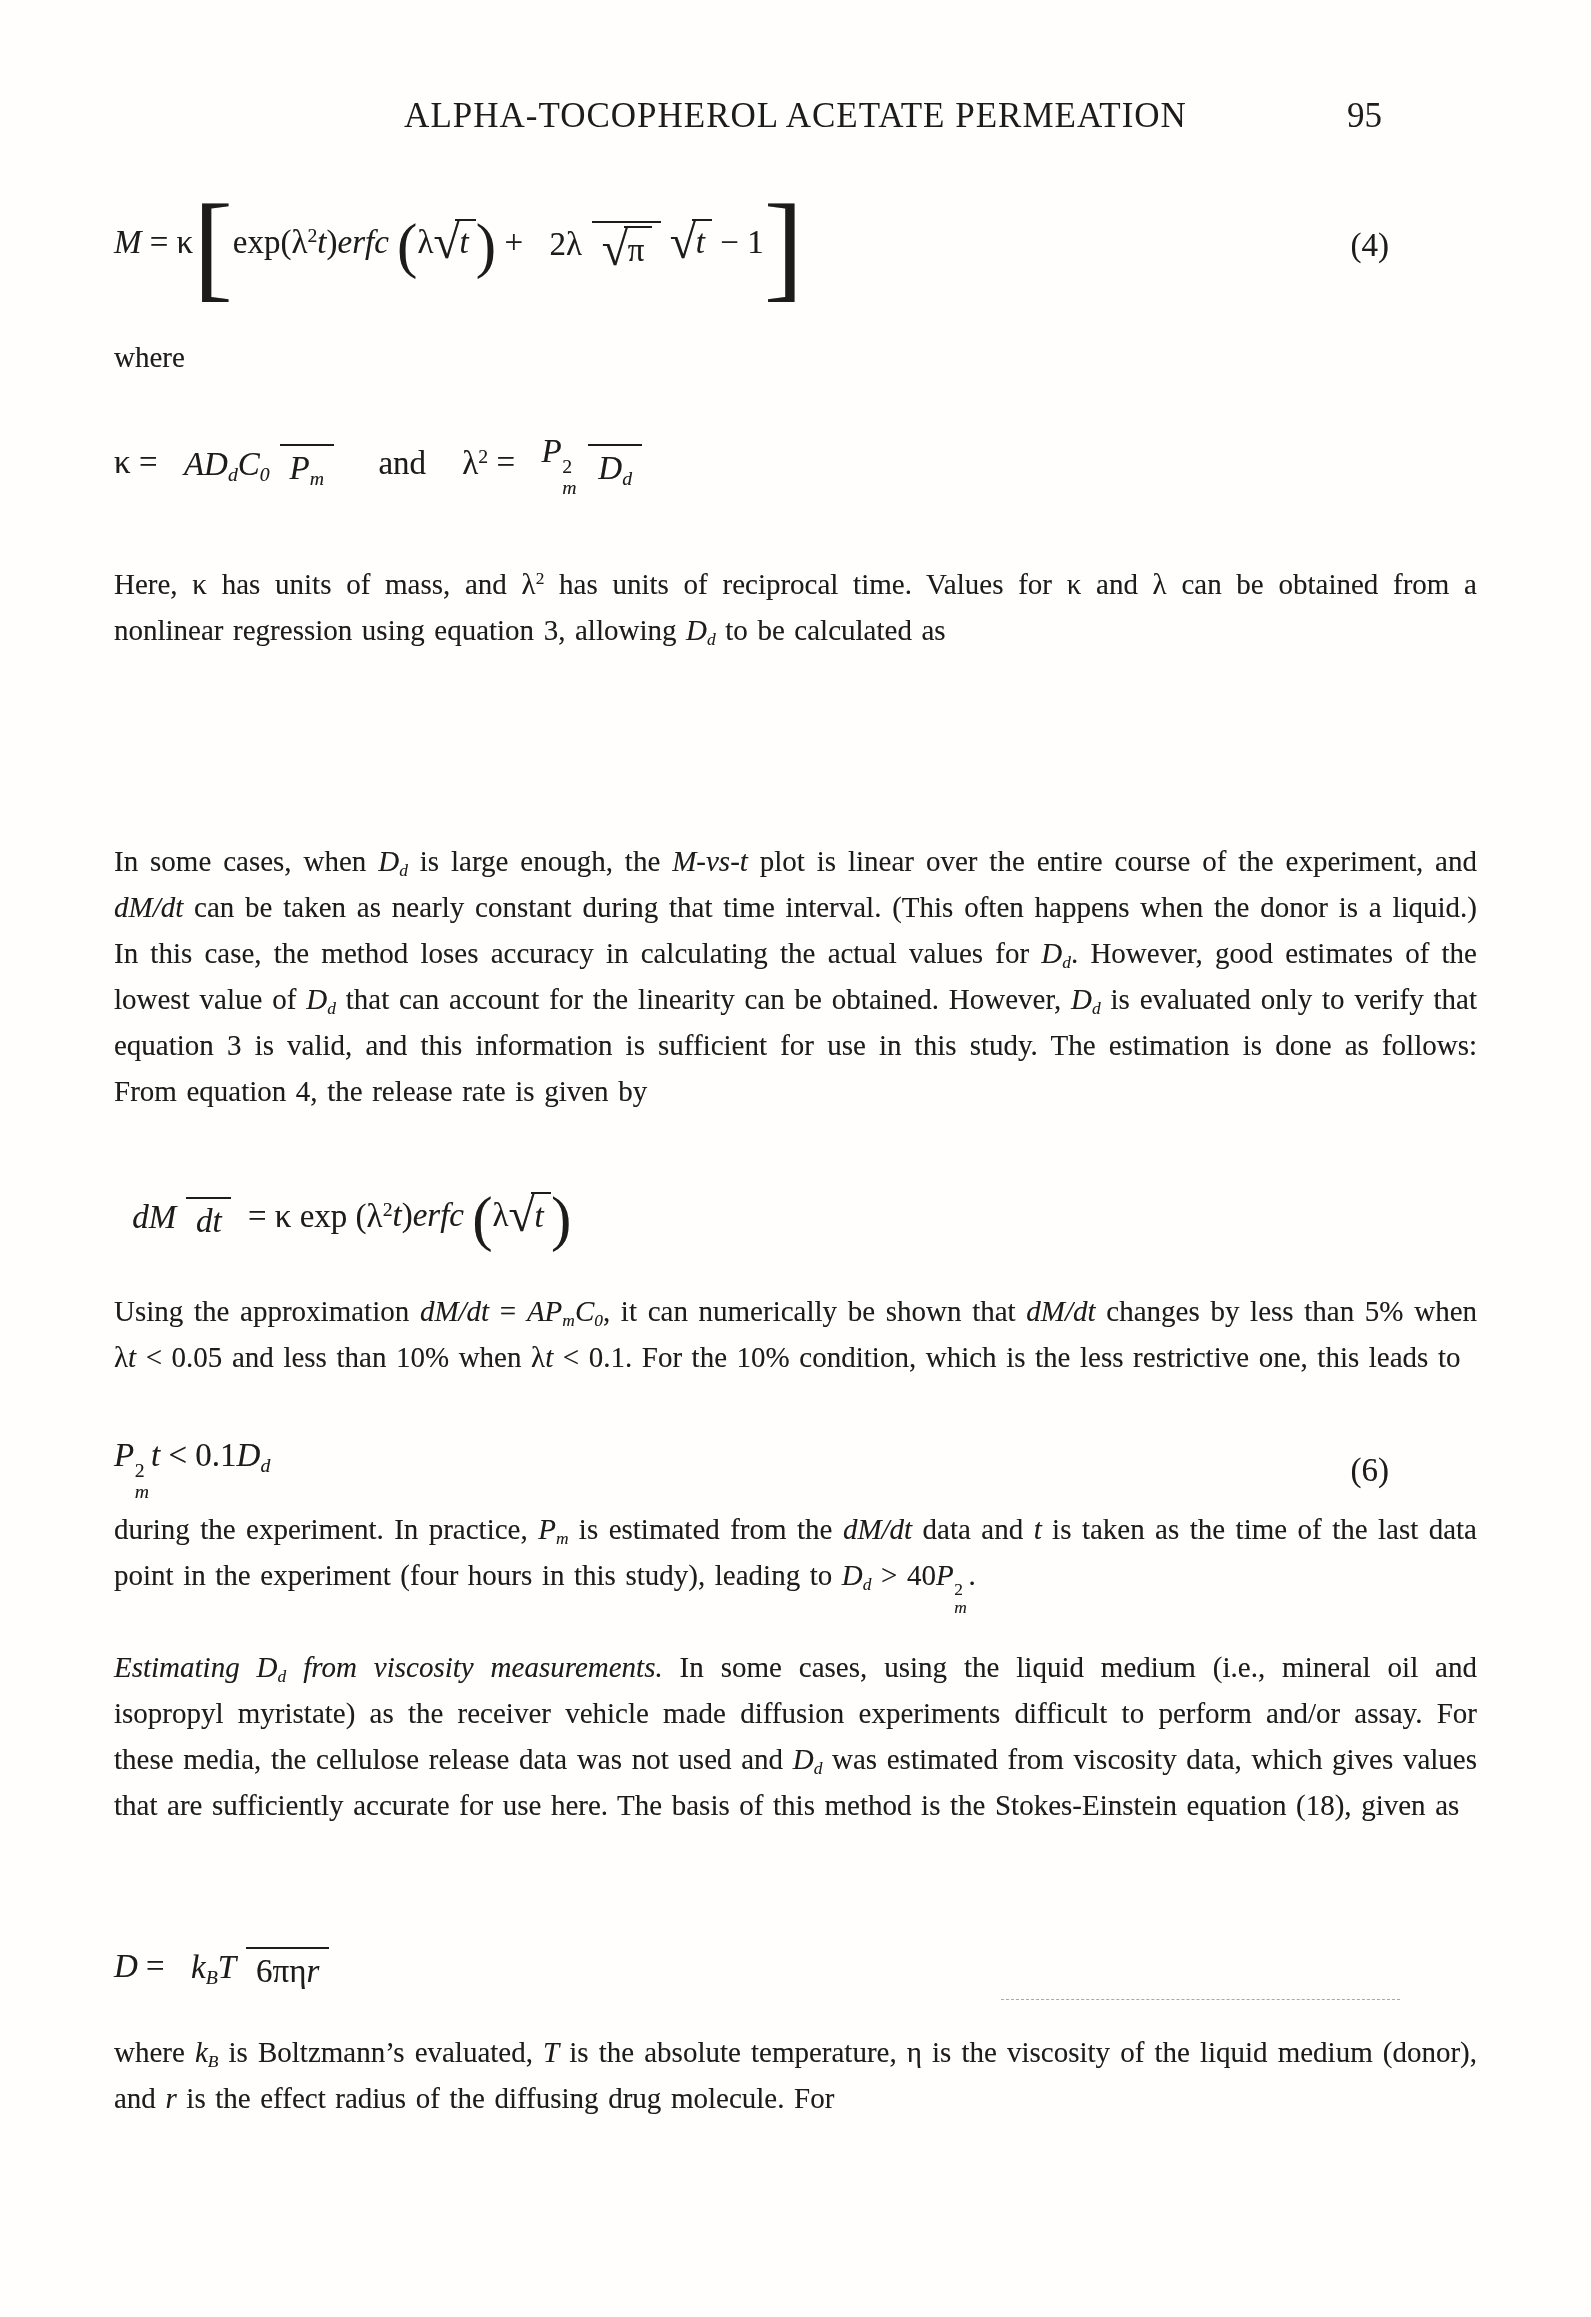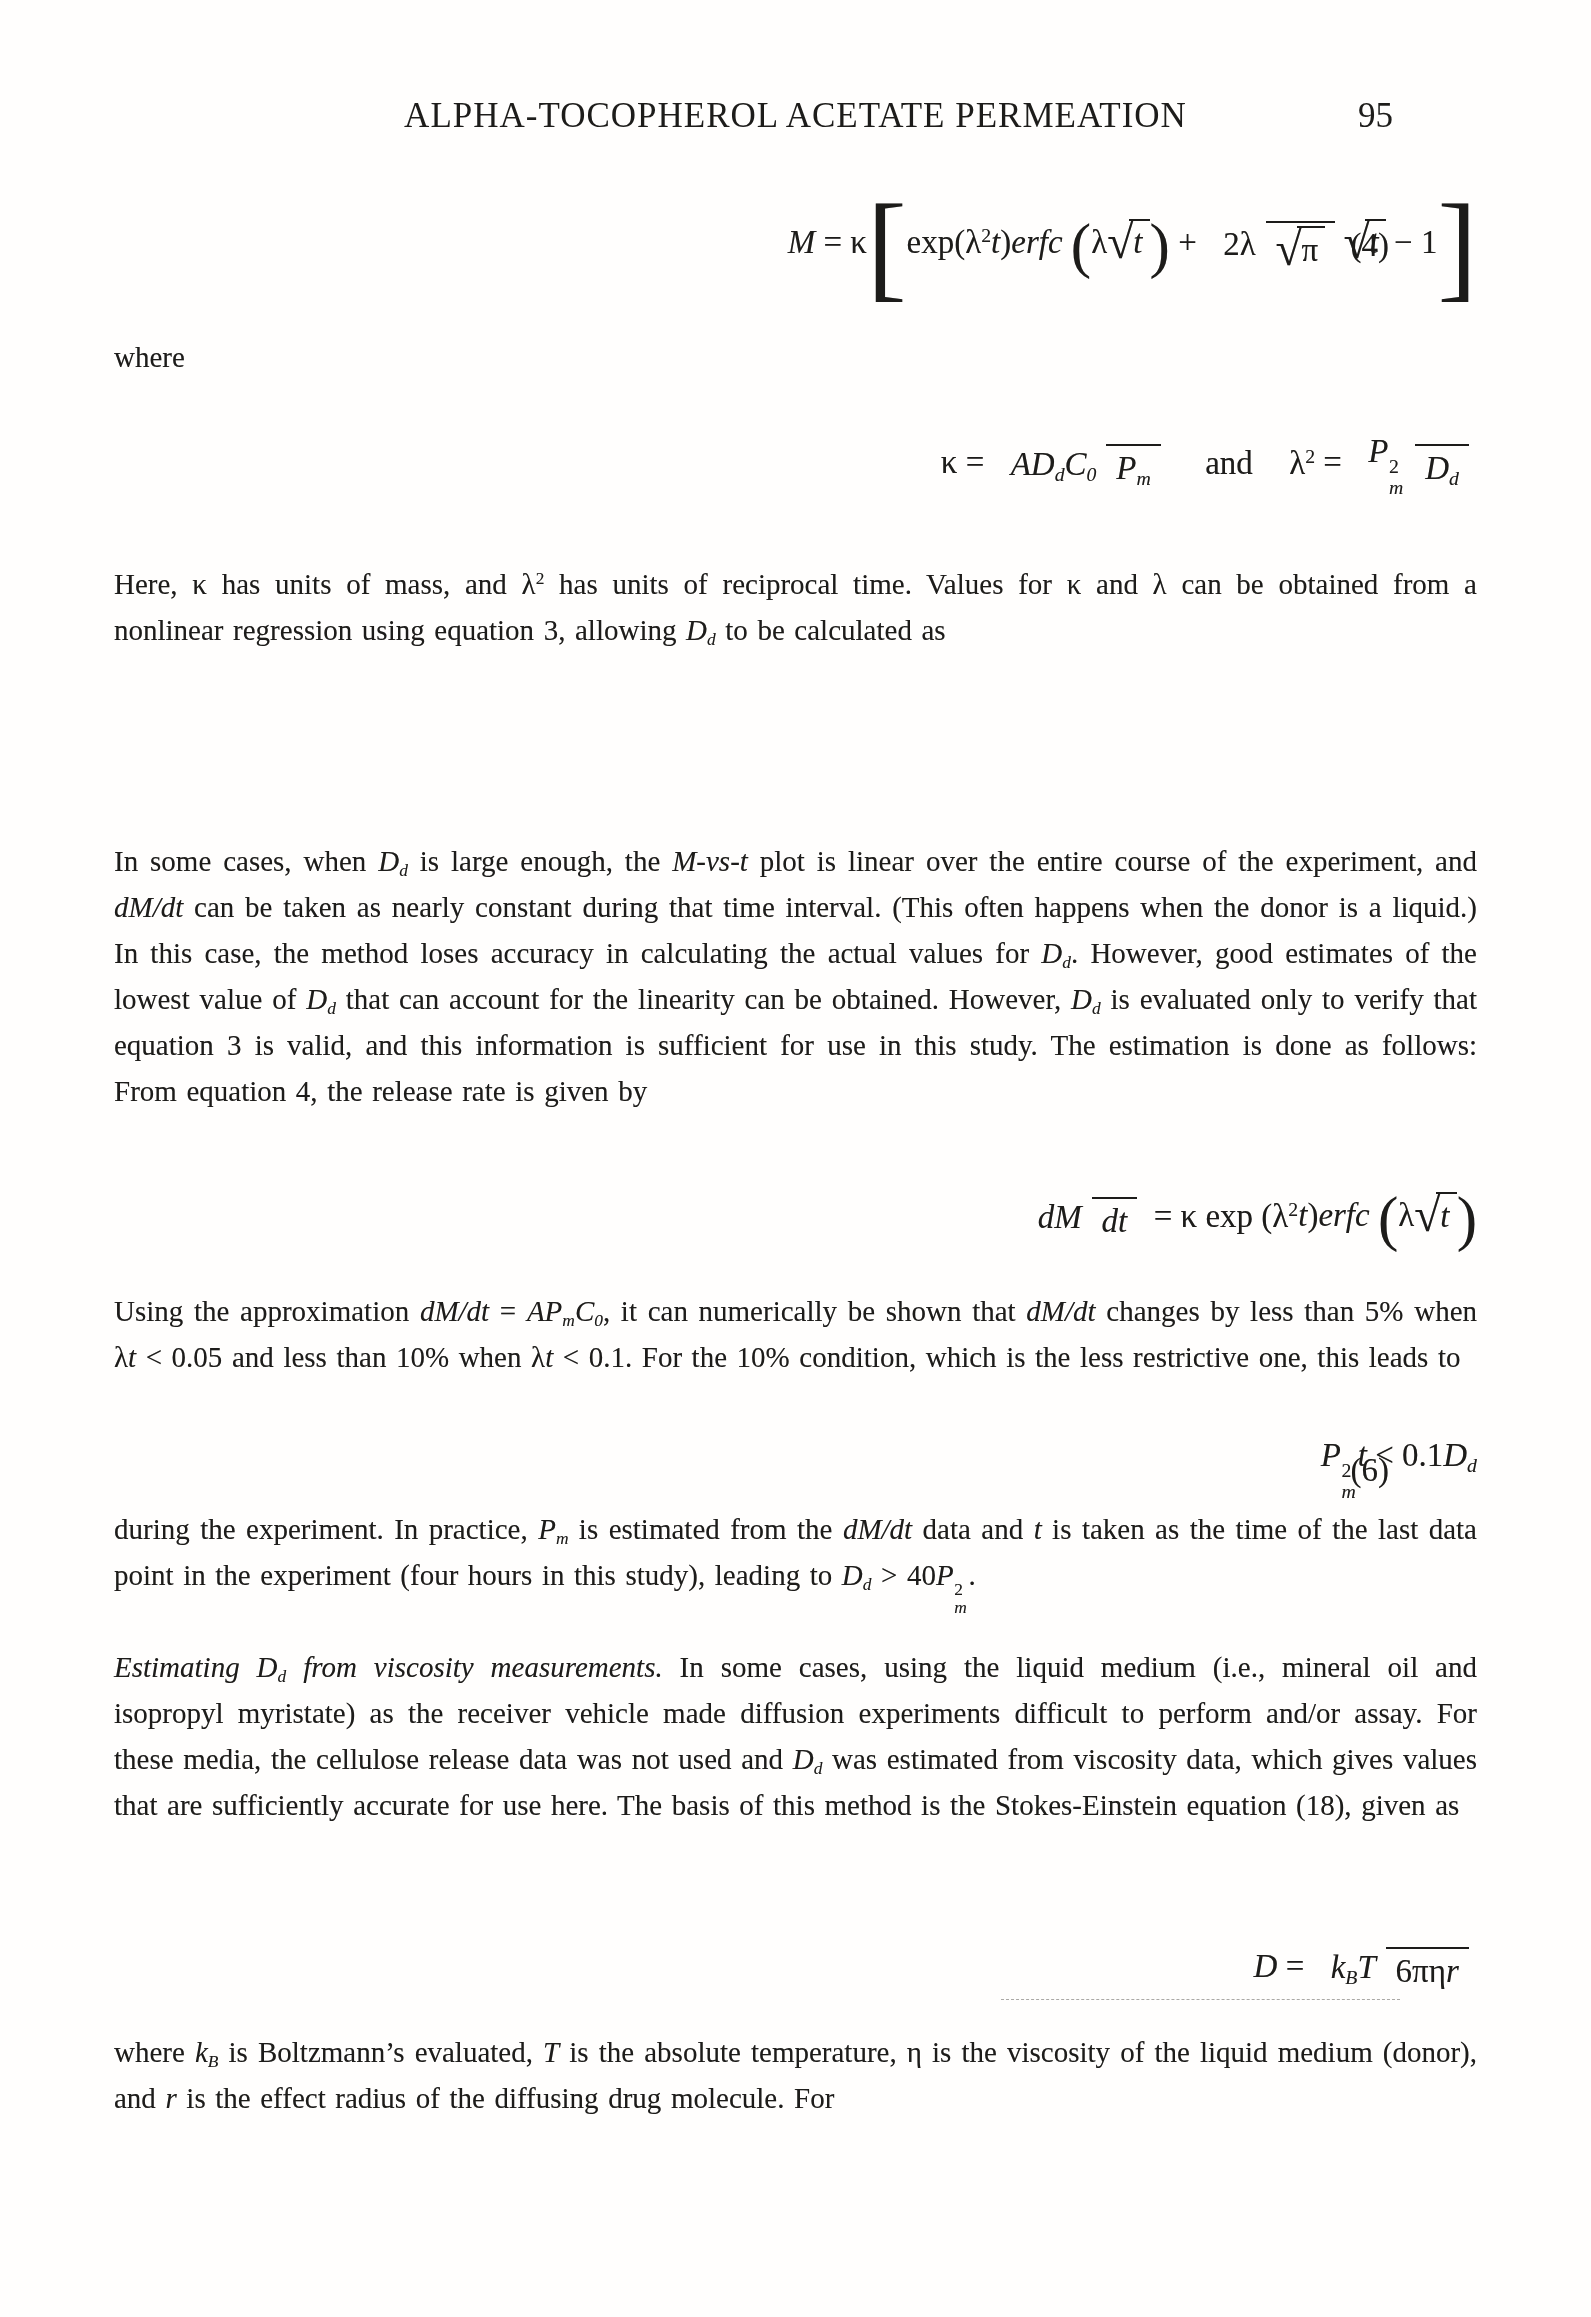--- a/index.html
+++ b/index.html
@@ -6,33 +6,33 @@
   .page{
     position:relative;
     width:1591px;height:2318px;
     background:#fffefd;
     color:#1d1c1a;
     font-family:"Liberation Serif","DejaVu Serif",serif;
     overflow:hidden;
   }
   .block{position:absolute;left:114px;width:1363px;}
   .header{top:93px;text-align:center;font-size:35px;letter-spacing:1px;line-height:46px;}
-  .pagenum{position:absolute;right:84px;top:0;letter-spacing:0;}
+  .pagenum{position:absolute;right:95px;top:0;letter-spacing:0;}
   .body-text{
     font-size:29px;line-height:46px;margin:0;
     text-align:justify;word-spacing:0.08em;
     text-shadow:0 0 0.6px rgba(20,20,20,0.35);
   }
   .it{font-style:italic;}
   sup{font-size:0.6em;vertical-align:0.55em;line-height:0;font-style:normal;}
   sub{font-size:0.6em;vertical-align:-0.3em;line-height:0;font-style:italic;}
   
   .eq{
     position:absolute;left:114px;width:1363px;
-    display:flex;align-items:center;justify-content:flex-end;
+    display:flex;align-items:center;justify-content:flex-start;
     font-size:33px;
     text-shadow:0 0 0.6px rgba(20,20,20,0.35);
   }
   .eqline{display:inline-block;line-height:1.15;white-space:nowrap;}
   .eqnum{position:absolute;right:88px;top:50%;transform:translateY(-50%);font-size:33px;}
   .frac{
     display:inline-flex;flex-direction:row;align-items:center;
     vertical-align:middle;text-align:center;margin:0 0.25em;line-height:1.2;
   }
   .fnum{display:block;padding:0 0.3em 0.06em;}

